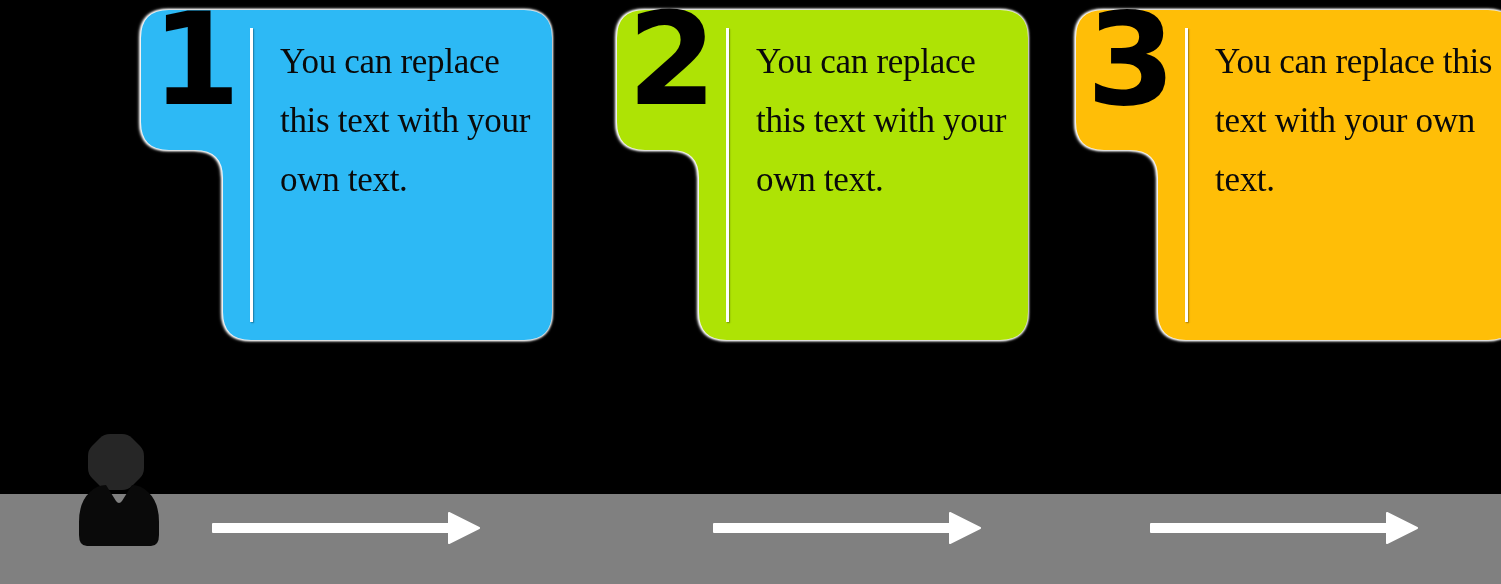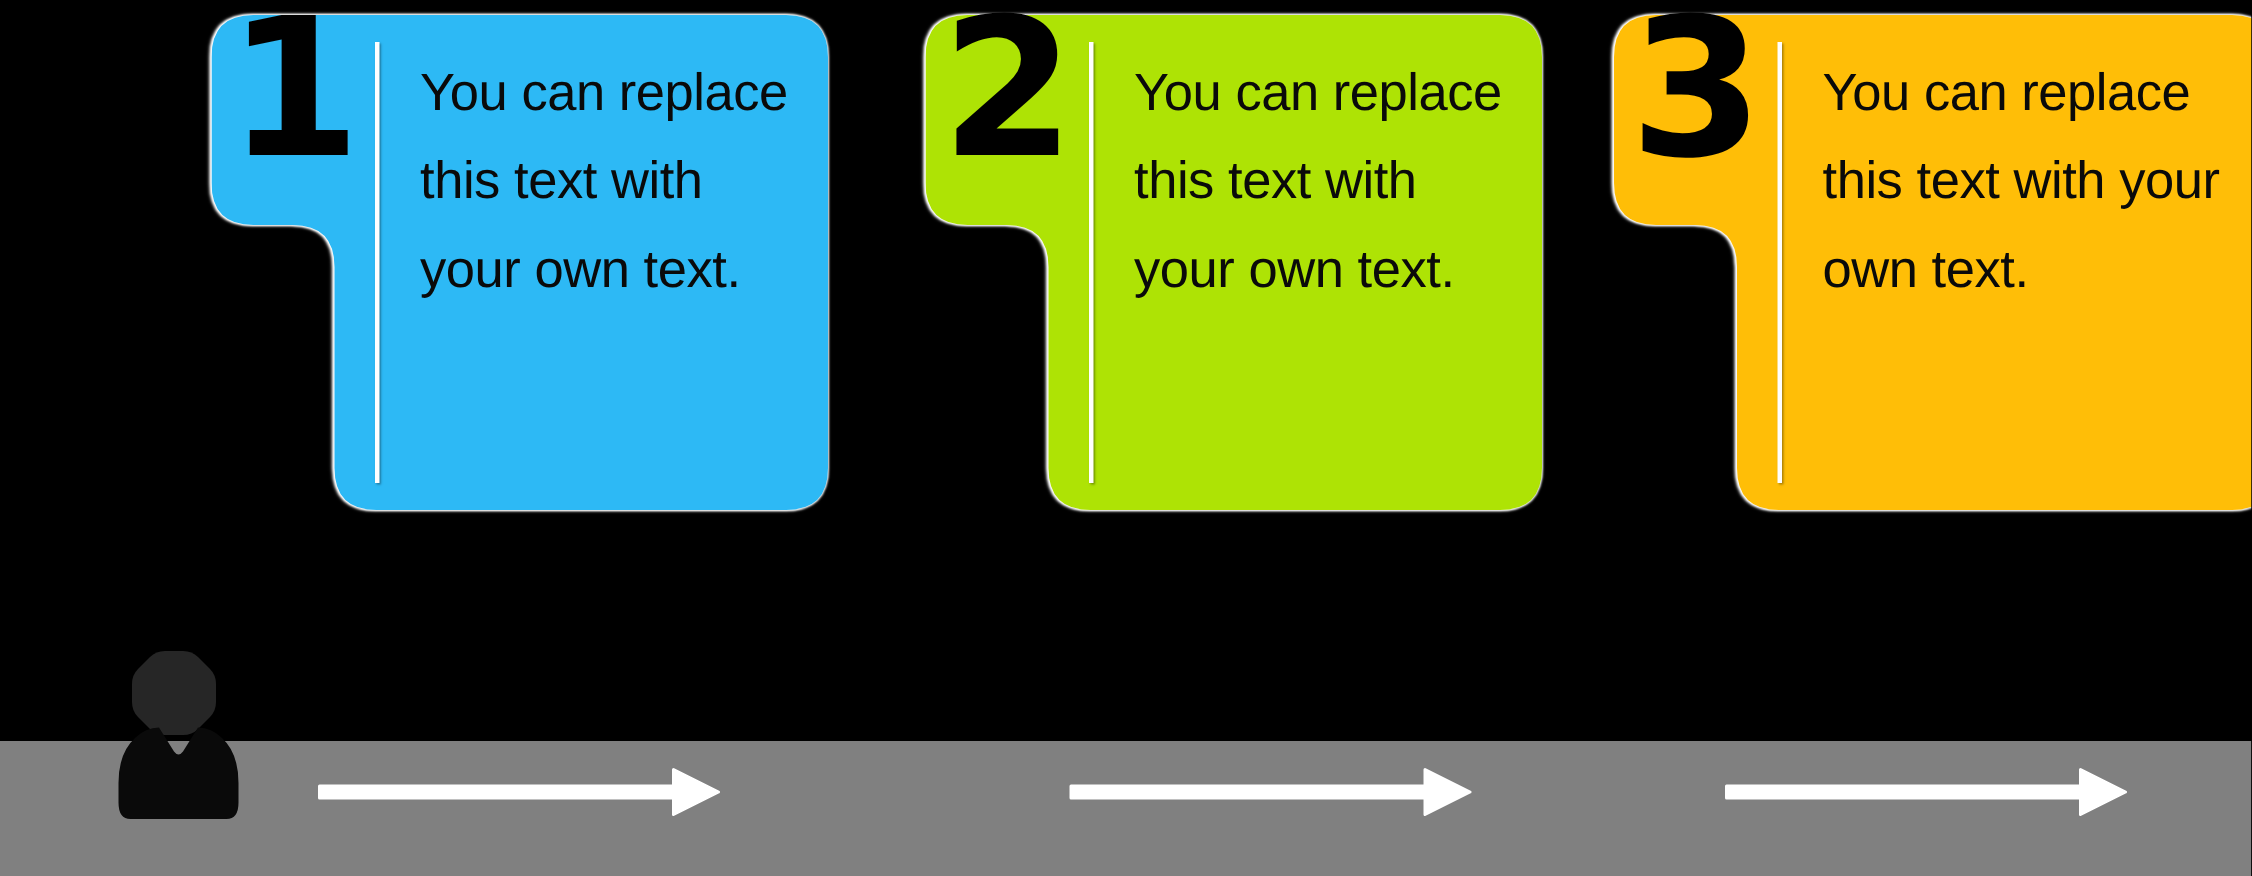--- a/index.html
+++ b/index.html
@@ -72,21 +72,21 @@
     box-shadow: 1px 1px 1.5px rgba(0,0,0,0.35);
   }
   .body-text {
     position: absolute;
     left: 139px;
     right: 14px;
     top: 22px;
     font-size: 35px;
     line-height: 59px;
     color: #0a0a0a;
-    font-family: Liberation Sans, sans-serif;
+    font-family: Liberation Serif, serif;
     font-weight: 400;
     letter-spacing: -0.3px;
     white-space: pre-wrap;
   }
 
   
   .person { position: absolute; }
   .person svg { display: block; }
 
   

